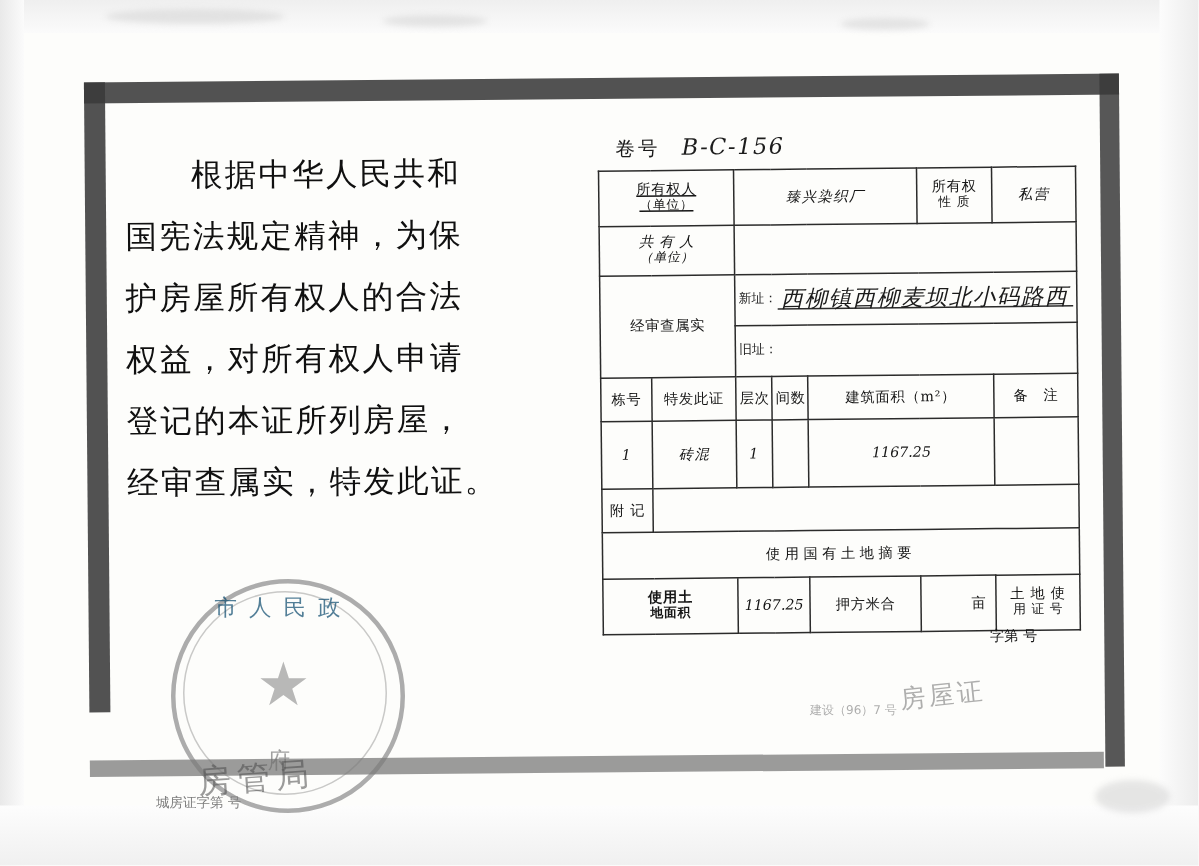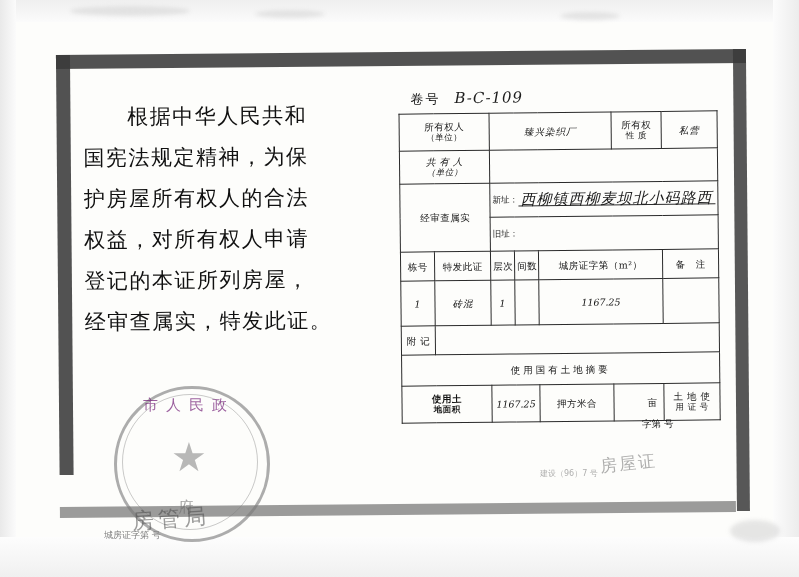--- a/index.html
+++ b/index.html
@@ -128,21 +128,21 @@
     text-align: center;
     opacity: .6;
   }
   .seal-text-top {
     position: absolute;
     left: 0; top: 10px; width: 150px;
     text-align: center;
     font-family: "DejaVu Serif", serif;
     font-size: 15px;
     letter-spacing: 8px;
-    color: #701a75;
+    color: #0c4a6e;
     opacity: .7;
   }
   .seal-text-bottom {
     position: absolute;
     left: 0; top: 112px; width: 150px;
     text-align: center;
     font-family: "DejaVu Serif", serif;
     font-size: 15px;
     letter-spacing: 6px;
     color: #6f6f6f;
@@ -304,37 +304,37 @@
       <div class="seal-text-bottom">府</div>
       <div class="seal-handwriting">房管局</div>
       <div class="seal-stamp-no">城房证字第 号</div>
     </div>
   </div>
 
   <div class="right-panel">
 
     <div class="volume-line">
       <span class="volume-label">卷号</span>
-      <span class="volume-value">B-C-109</span>
+      <span class="volume-value">B-C-156</span>
     </div>
 
     <table class="cert">
       <colgroup>
         <col style="width:34px">
         <col style="width:56px">
         <col style="width:24px">
         <col style="width:24px">
         <col style="width:74px">
         <col style="width:50px">
         <col style="width:56px">
       </colgroup>
 
       <tbody>
           <tr>
-        <td class="lbl" colspan="2" style="height:34px;">
+        <td class="lbl" colspan="2" style="height:34px;text-decoration:underline;">
           <span>所有权人</span>
           <span class="sub">（单位）</span>
         </td>
         <td class="center hand" colspan="3">臻兴染织厂</td>
         <td class="lbl">
           <span>所有权</span>
           <span class="sub">性  质</span>
         </td>
         <td class="center hand">私营</td>
       </tr>
@@ -363,21 +363,21 @@
             <span class="addr-val hand"></span>
           </div>
         </td>
       </tr>
 
       <tr>
         <td class="lbl" style="height:26px;">栋号</td>
         <td class="lbl">特发此证</td>
         <td class="lbl">层次</td>
         <td class="lbl">间数</td>
-        <td class="lbl" colspan="2"><span>城房证字第</span>（<span>m²</span>）</td>
+        <td class="lbl" colspan="2"><span>建筑面积</span>（<span>m²</span>）</td>
         <td class="lbl">备　注</td>
       </tr>
 
       <tr>
         <td class="center hand" style="height:42px;">1</td>
         <td class="center hand">砖混</td>
         <td class="center hand">1</td>
         <td class="center hand"></td>
         <td class="center hand-sm" colspan="2">1167.25</td>
         <td class="center hand"></td>
@@ -406,18 +406,18 @@
         </td>
       </tr>
       <tr>
         <td colspan="6" style="border:none;height:0;"></td>
         <td style="border:none;height:0;"></td>
       </tr>
     </tbody>
       </table>
   </div>
 
-  <div style="position:absolute;left:642px;top:418px;transform:rotate(-0.6deg);font-family:'DejaVu Serif',serif;font-size:9.5px;color:#151515;">字第    号</div>
+  <div style="position:absolute;left:660px;top:418px;transform:rotate(-0.6deg);font-family:'DejaVu Serif',serif;font-size:9.5px;color:#151515;">字第    号</div>
 
   <div class="corner-mark">房屋证</div>
   <div class="corner-mark2">建设（96）7 号</div>
 
 </div>
 
 </body></html>

